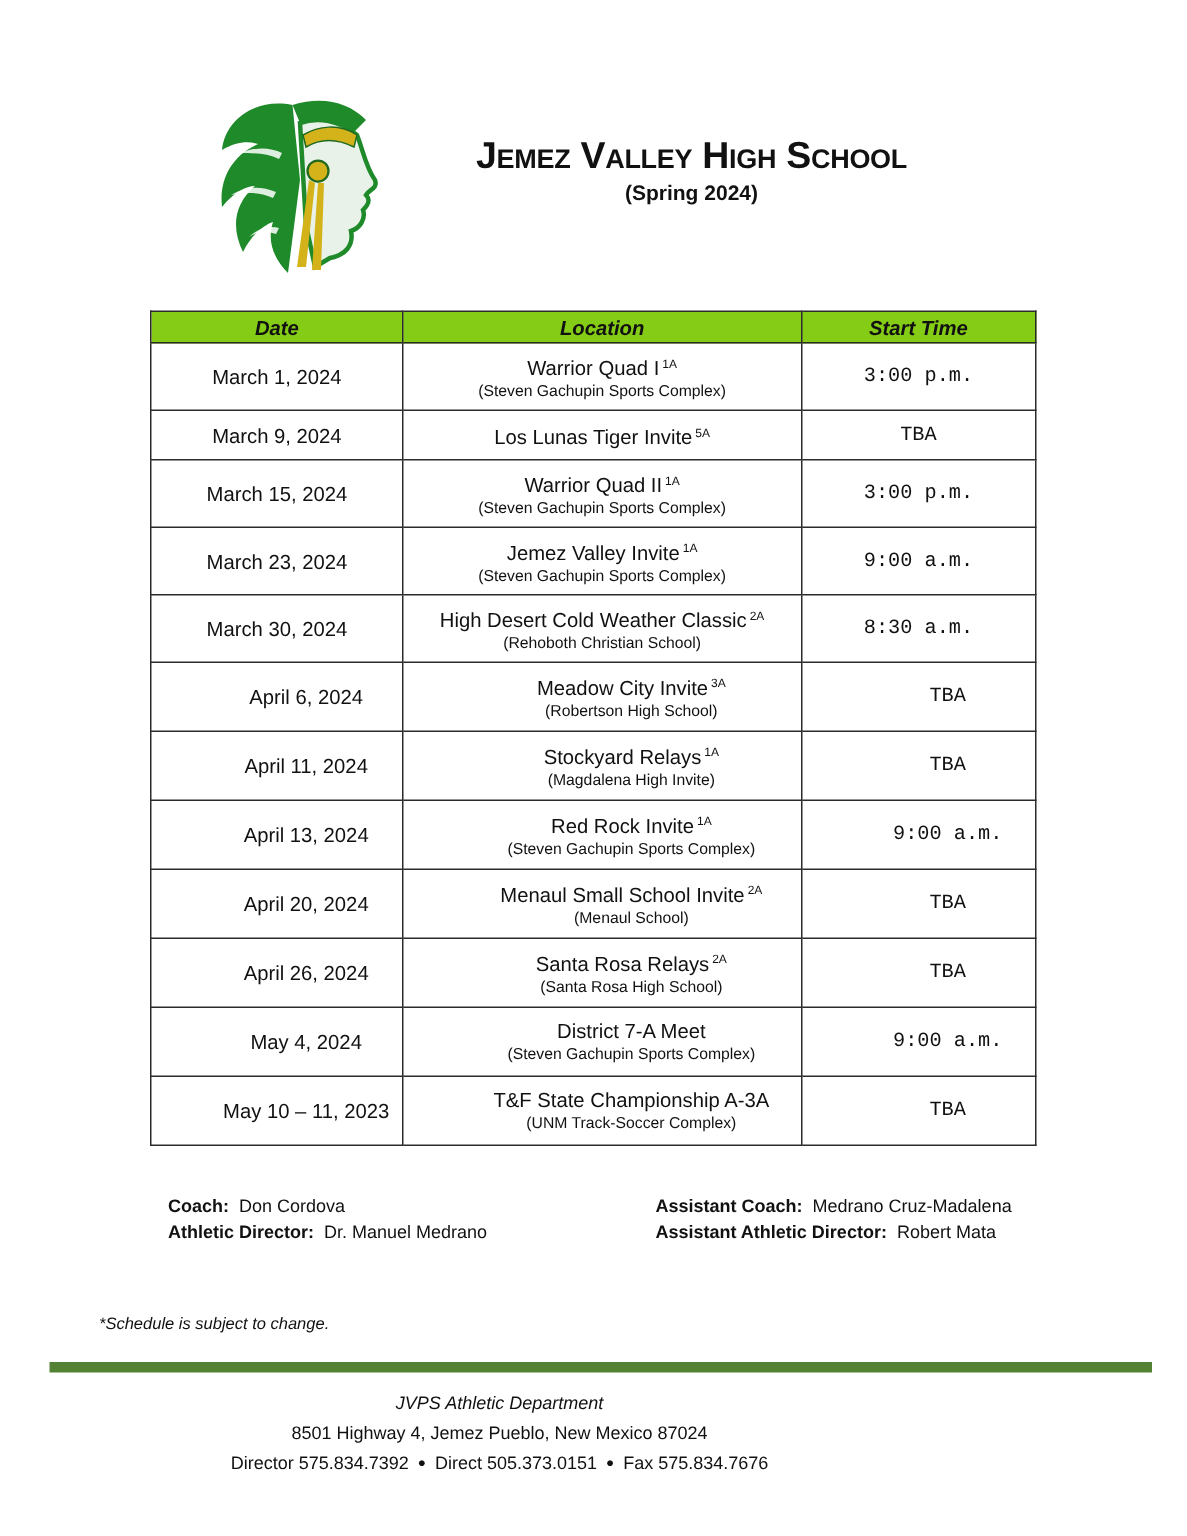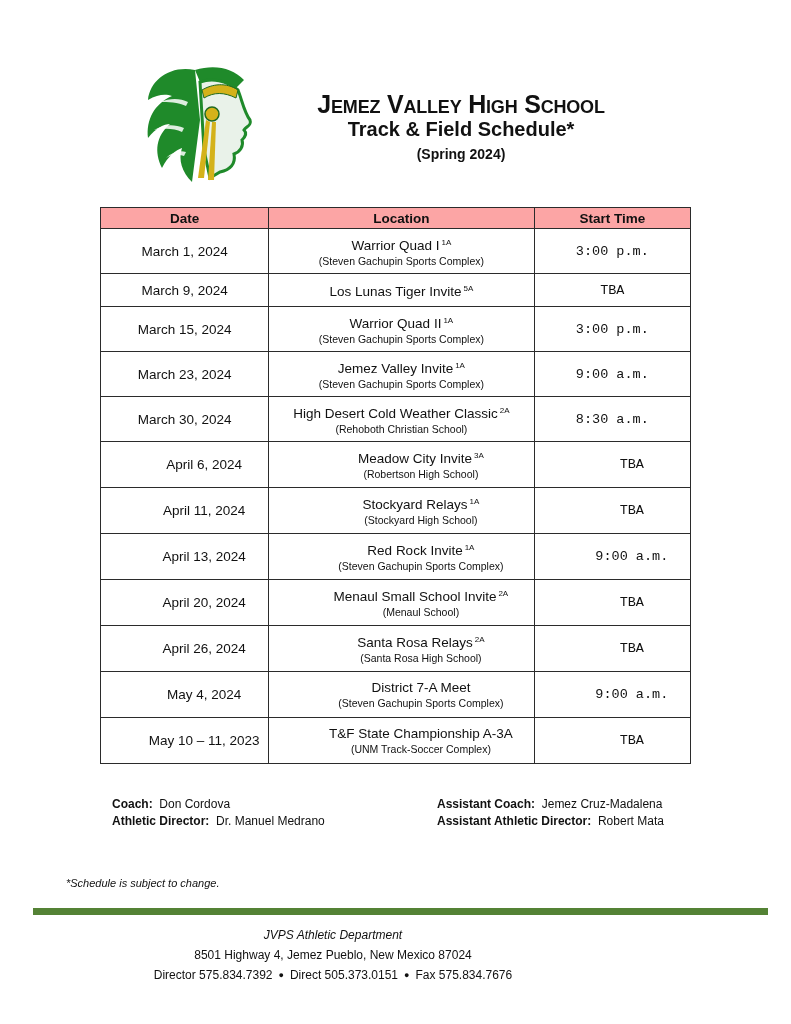--- a/index.html
+++ b/index.html
@@ -13,21 +13,21 @@
   .title-2 { font-weight: bold; font-size: 20px; line-height: 26px; }
   .title-3 { font-weight: bold; font-size: 14px; line-height: 20px; margin-top: 2px; }
 
   table.schedule {
     position: absolute; left: 100px; top: 207px; width: 591px;
     border-collapse: collapse; font-size: 13.5px;
   }
   table.schedule th, table.schedule td {
     border: 1px solid #2b2b2b; text-align: center; padding: 0; vertical-align: middle;
   }
-  table.schedule th { background: #fca5a5; font-weight: bold; height: 20px; font-size: 13.5px; }
+  table.schedule th { background: #84cc16; font-weight: bold; height: 20px; font-size: 13.5px; font-style: italic; }
   table.schedule td.c-date { width: 164px; }
   table.schedule td.c-loc { width: 276px; }
   table.schedule td.c-time { width: 147px; font-family: Liberation Mono, monospace; }
   table.schedule tr.r-single td { height: 32px; }
   table.schedule tr.r-double td { height: 44px; }
   table.schedule tr.r-tall td { height: 45px; padding-left: 39px; }
   .loc-name { display: block; font-size: 13.5px; line-height: 17px; }
   .loc-name sup { font-size: 8px; vertical-align: 5px; margin-left: 2px; }
   .loc-venue { display: block; font-size: 10.5px; line-height: 15px; }
 
@@ -59,21 +59,20 @@
   </g>
   <path d="M60 22 C72 18, 86 20, 98 30 C102 40, 104 52, 110 60 C112 66, 106 66, 104 70 C108 74, 104 78, 102 80 C104 86, 100 92, 94 94 C96 104, 90 110, 80 112 L70 118 L64 90 Z" fill="#e9f2e9" stroke="#1f8a2a" stroke-width="3"></path>
   <path d="M62 30 C72 24, 86 22, 98 30 L96 38 C84 32, 74 32, 64 38 Z" fill="#d4b21a" stroke="#1f6a1f" stroke-width="1"></path>
   <circle cx="72" cy="54" r="7" fill="#d4b21a" stroke="#1f6a1f" stroke-width="1.5"></circle>
   <path d="M66 60 L58 118 L64 118 L70 62 Z" fill="#d4b21a"></path>
   <path d="M72 62 L68 120 L74 120 L76 62 Z" fill="#d4b21a"></path>
 </svg>
 
 <div class="title-block">
   <div class="title-1">Jemez Valley High School</div>
-  <div class="title-2">Track &amp; Field Schedule*</div>
   <div class="title-3">(Spring 2024)</div>
 </div>
 
 <table class="schedule">
   <thead>
     <tr>
       <th>Date</th>
       <th>Location</th>
       <th>Start Time</th>
     </tr>
@@ -123,21 +122,21 @@
         <td class="c-loc">
           <span class="loc-name"><span>Meadow City Invite</span><sup>3A</sup></span>
           <span class="loc-venue">(Robertson High School)</span>
         </td>
         <td class="c-time">TBA</td>
       </tr>
       <tr class="r-tall">
         <td class="c-date">April 11, 2024</td>
         <td class="c-loc">
           <span class="loc-name"><span>Stockyard Relays</span><sup>1A</sup></span>
-          <span class="loc-venue">(Stockyard High School)</span>
+          <span class="loc-venue">(Magdalena High Invite)</span>
         </td>
         <td class="c-time">TBA</td>
       </tr>
       <tr class="r-tall">
         <td class="c-date">April 13, 2024</td>
         <td class="c-loc">
           <span class="loc-name"><span>Red Rock Invite</span><sup>1A</sup></span>
           <span class="loc-venue">(Steven Gachupin Sports Complex)</span>
         </td>
         <td class="c-time">9:00 a.m.</td>
@@ -175,21 +174,21 @@
         <td class="c-time">TBA</td>
       </tr>
     </tbody>
 </table>
 
 <div class="staff staff-left">
   <div><span class="lbl">Coach:</span>&nbsp; <span>Don Cordova</span></div>
   <div><span class="lbl">Athletic Director:</span>&nbsp; <span>Dr. Manuel Medrano</span></div>
 </div>
 <div class="staff staff-right">
-  <div><span class="lbl">Assistant Coach:</span>&nbsp; <span>Jemez Cruz-Madalena</span></div>
+  <div><span class="lbl">Assistant Coach:</span>&nbsp; <span>Medrano Cruz-Madalena</span></div>
   <div><span class="lbl">Assistant Athletic Director:</span>&nbsp; <span>Robert Mata</span></div>
 </div>
 
 <div class="disclaimer">*Schedule is subject to change.</div>
 
 <div class="green-bar"></div>
 
 <div class="footer">
   <div class="dept">JVPS Athletic Department</div>
   <div>8501 Highway 4, Jemez Pueblo, New Mexico  87024</div>

